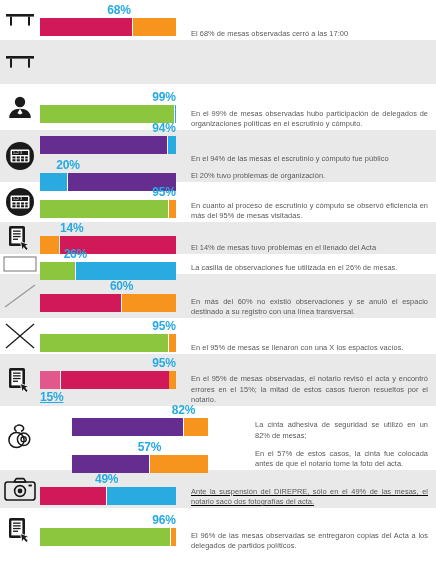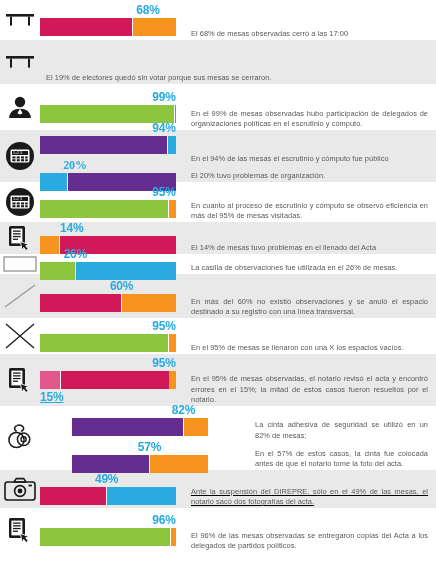--- a/index.html
+++ b/index.html
@@ -64,21 +64,21 @@
             <svg width="30" height="20" viewBox="0 0 30 20">
               <rect x="1" y="4" width="28" height="2.6" fill="#1a1a1a"></rect>
               <rect x="5" y="6.6" width="2" height="9" fill="#1a1a1a"></rect>
               <rect x="23" y="6.6" width="2" height="9" fill="#1a1a1a"></rect>
             </svg>
           </span>
         </div>
         <div class="bars-cell">
           <div>
             <div class="pctline">
-              <div class="pct" style="left: 108px; margin-top: 20px;">68%</div>
+              <div class="pct" style="left: 79px; margin-top: 20px;">68%</div>
             </div>
             <div class="barwrap">
               <div class="bar">
                 <div class="seg" style="background: rgb(209, 25, 90); width: 68%;"></div>
                 <div class="tick"></div>
                 <div class="seg" style="background: rgb(247, 148, 30); width: 32%;"></div>
               </div>
             </div>
           </div>
         </div>
@@ -90,25 +90,20 @@
       </div>
       <div class="row alt" style="height: 44px;">
         <div class="icon-cell">
           <span class="ic">
             <svg width="30" height="20" viewBox="0 0 30 20">
               <rect x="1" y="4" width="28" height="2.6" fill="#1a1a1a"></rect>
               <rect x="5" y="6.6" width="2" height="9" fill="#1a1a1a"></rect>
               <rect x="23" y="6.6" width="2" height="9" fill="#1a1a1a"></rect>
             </svg>
           </span>
-        </div>
-        <div class="text-cell">
-          <div>
-            <p class="desc">El 19% de electores quedó sin votar porque sus mesas se cerraron.</p>
-          </div>
         </div>
       </div>
       <div class="row" style="height: 46px;">
         <div class="icon-cell">
           <span class="ic">
             <svg width="26" height="24" viewBox="0 0 26 24">
               <circle cx="13" cy="7" r="5.2" fill="#1a1a1a"></circle>
               <path d="M2.2 23c0-6 4.8-9.2 10.8-9.2S23.8 17 23.8 23z" fill="#1a1a1a"></path>
               <path d="M13 13.8l-2.6 4.4 2.6 1.4 2.6-1.4z" fill="#ffffff"></path>
             </svg>
@@ -165,21 +160,21 @@
             <div class="barwrap">
               <div class="bar">
                 <div class="seg" style="background: rgb(102, 45, 145); width: 94%;"></div>
                 <div class="tick"></div>
                 <div class="seg" style="background: rgb(41, 171, 226); width: 6%;"></div>
               </div>
             </div>
           </div>
           <div style="margin-top: 5px;">
             <div class="pctline">
-              <div class="pct" style="left: 35px; font-family: Liberation Serif, serif;">20%</div>
+              <div class="pct" style="left: 28px;">20%</div>
             </div>
             <div class="barwrap">
               <div class="bar">
                 <div class="seg" style="background: rgb(41, 171, 226); width: 20%;"></div>
                 <div class="tick"></div>
                 <div class="seg" style="background: rgb(102, 45, 145); width: 80%;"></div>
               </div>
             </div>
           </div>
         </div>

